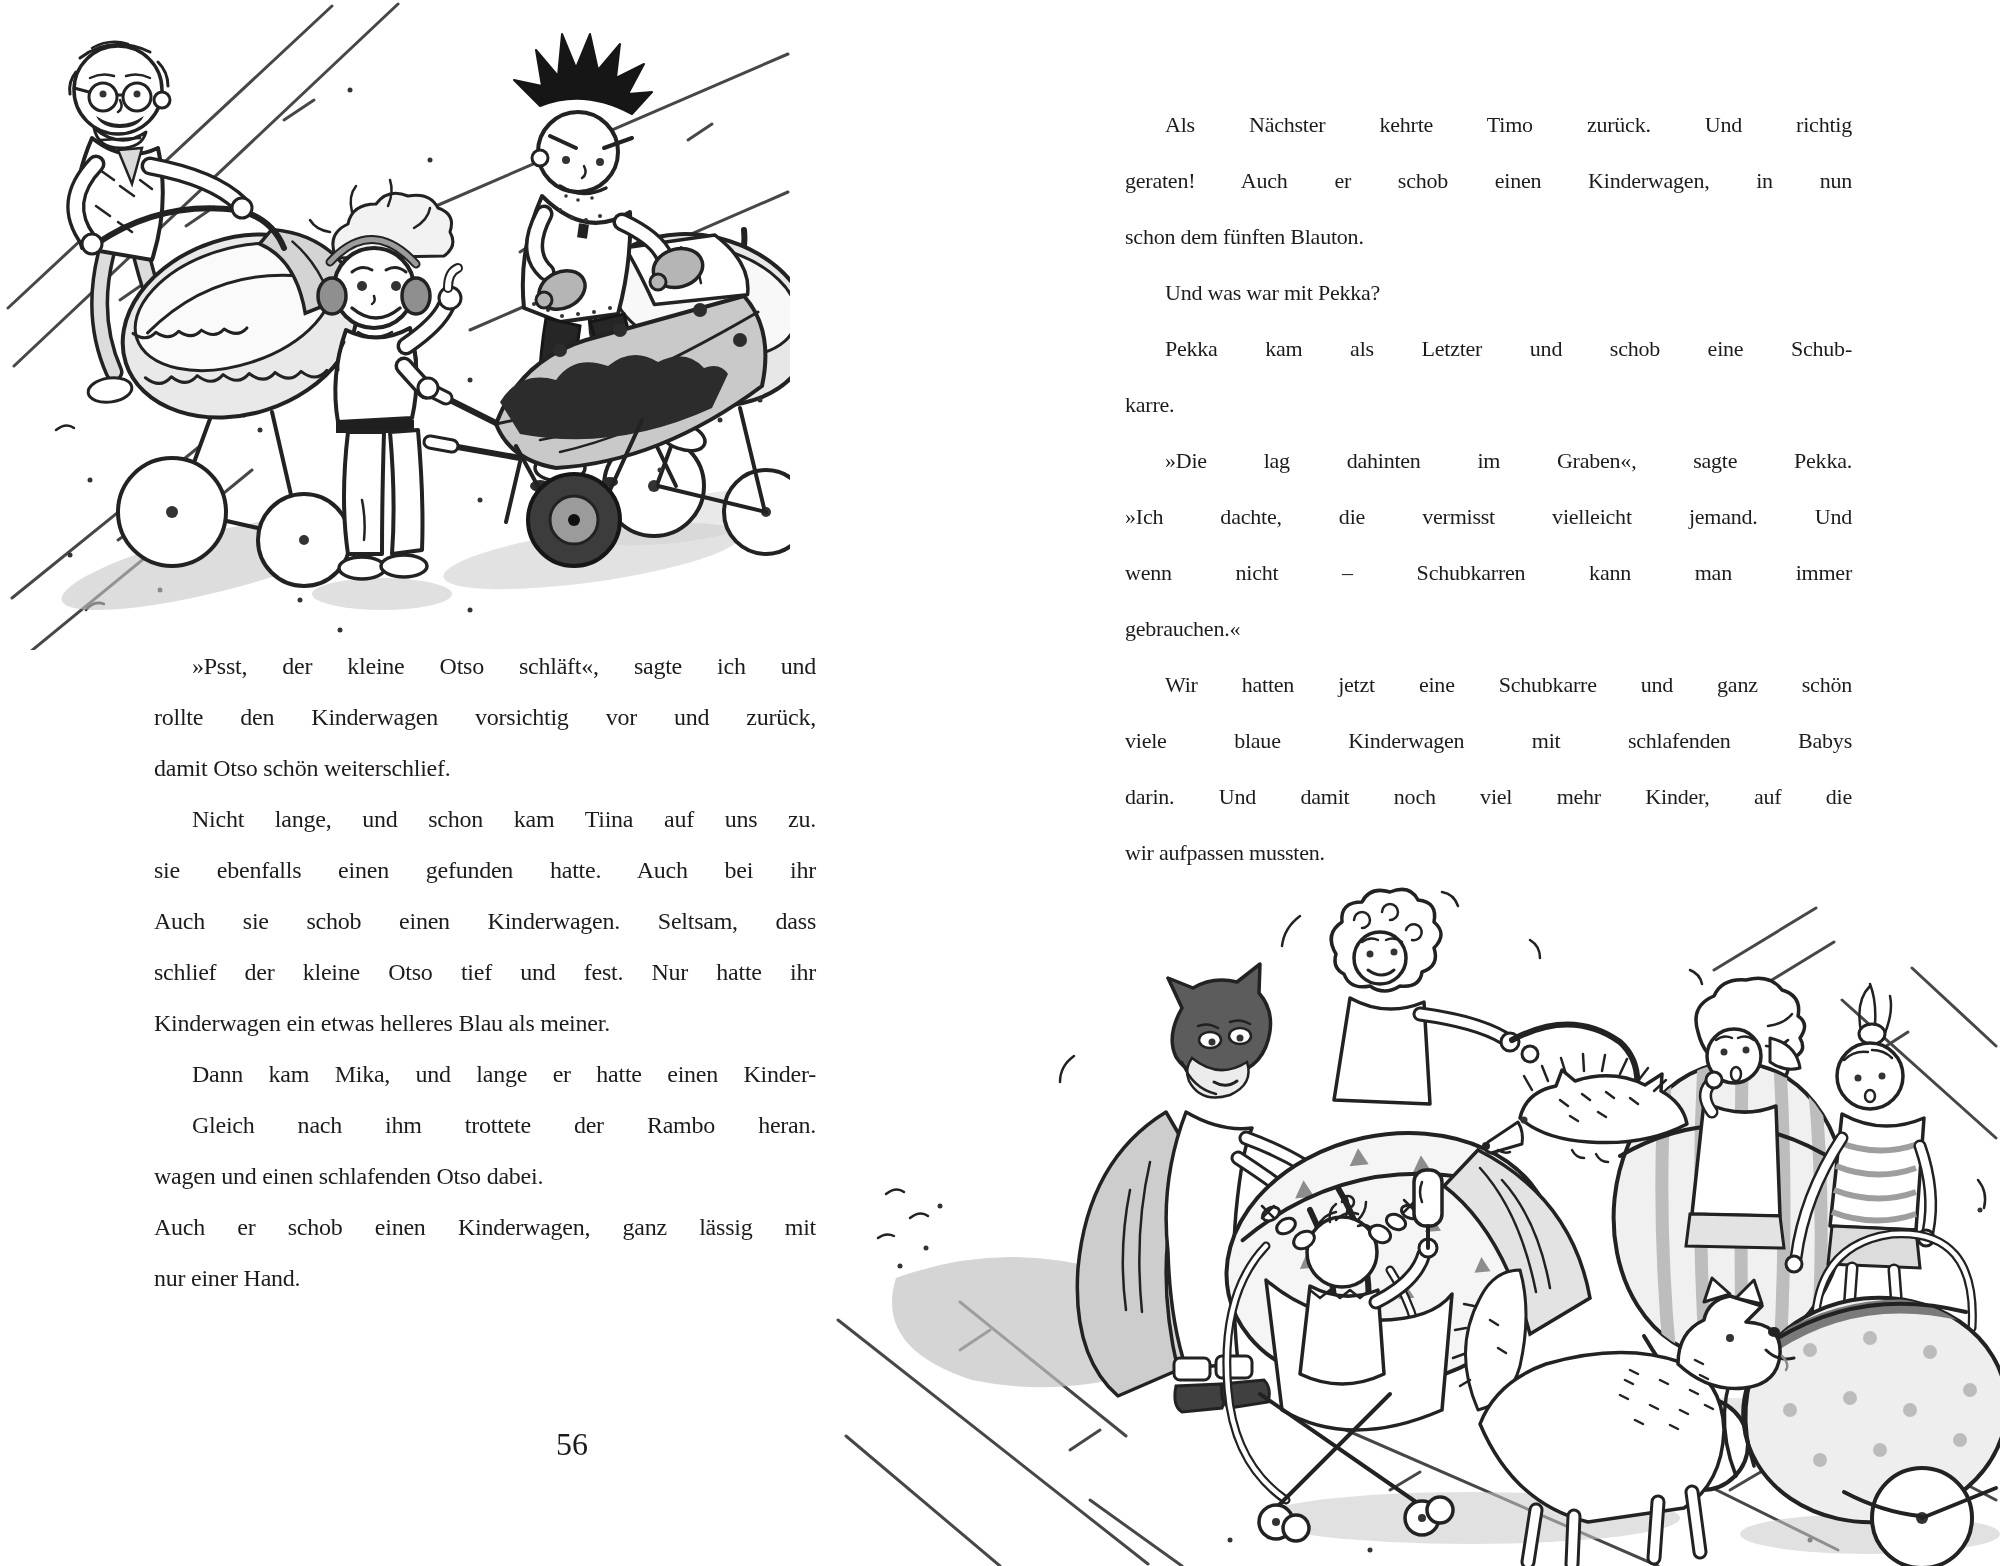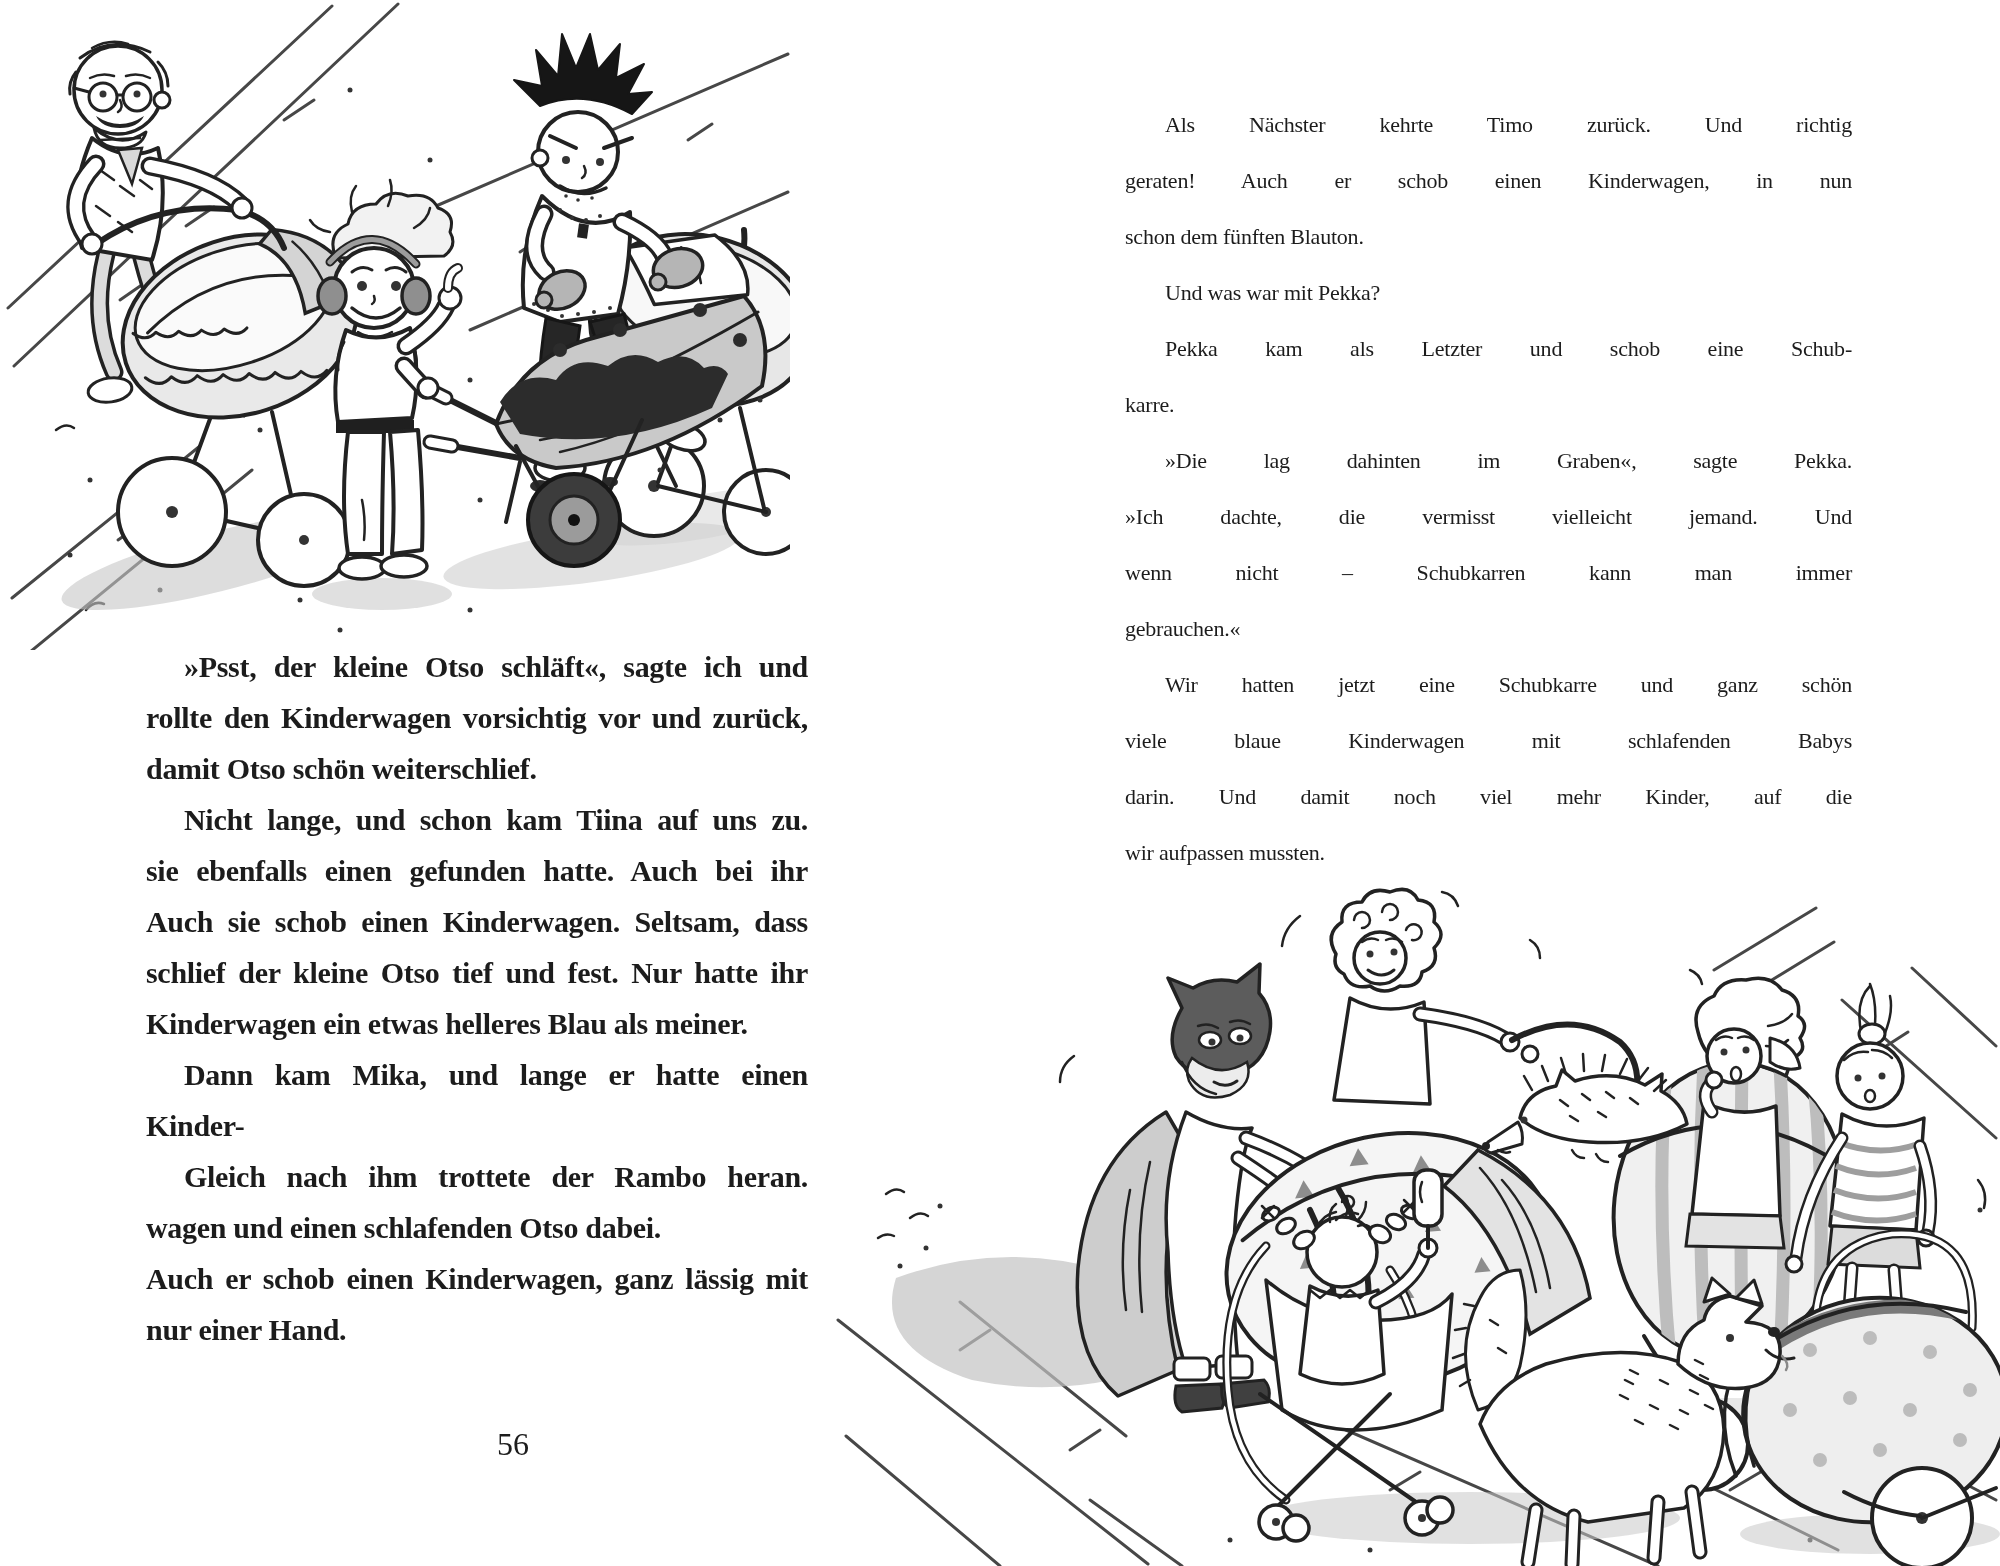--- a/index.html
+++ b/index.html
@@ -6,27 +6,27 @@
     --paper:#ffffff; --ink:#1c1c1c; --line-art:#222222;
     --shade-light:#ececec; --shade-mid:#c7c7c7; --shade-dark:#2c2c2c;
   }
   html,body{margin:0;padding:0;background:#888;}
   .spread{
     position:relative; width:2000px; height:1566px;
     background:var(--paper); overflow:hidden;
     font-family:"Liberation Serif", serif; color:var(--ink);
   }
   .textblock{position:absolute;}
-  .tb-left{left:146px; top:641px; width:662px; font-size:30px; line-height:51px; letter-spacing:-0.01em;font-weight:bold;}
+  .tb-left{left:154px; top:641px; width:662px; font-size:24px; line-height:51px; letter-spacing:-0.01em;}
   .tb-right{left:1125px; top:97px; width:727px; font-size:22px; line-height:56px; letter-spacing:-0.01em;}
   .line{text-align:justify; text-align-last:justify;}
   .line.end{text-align-last:left;}
   .tb-left .line.indent{text-indent:38px;}
   .tb-right .line.indent{text-indent:40px;}
-  .page-num{position:absolute; left:438px; top:1426px; width:150px; text-align:center; font-size:32px;}
+  .page-num{position:absolute; left:438px; top:1426px; width:150px; text-align:right; font-size:32px;}
   .illus{position:absolute;}
   .illus-a{left:0; top:0; width:790px; height:650px;}
   .illus-b{left:830px; top:850px; width:1170px; height:716px;}
 
   
   .s25{stroke:var(--line-art);stroke-width:2.5;fill:none;stroke-linecap:round;stroke-linejoin:round}
   .s3{stroke:var(--line-art);stroke-width:3;fill:none;stroke-linecap:round;stroke-linejoin:round}
   .s35{stroke:var(--line-art);stroke-width:3.5;fill:none;stroke-linecap:round;stroke-linejoin:round}
   .s4{stroke:var(--line-art);stroke-width:4;fill:none;stroke-linecap:round;stroke-linejoin:round}
   .s6{stroke:var(--line-art);stroke-width:6;fill:none;stroke-linecap:round;stroke-linejoin:round}

